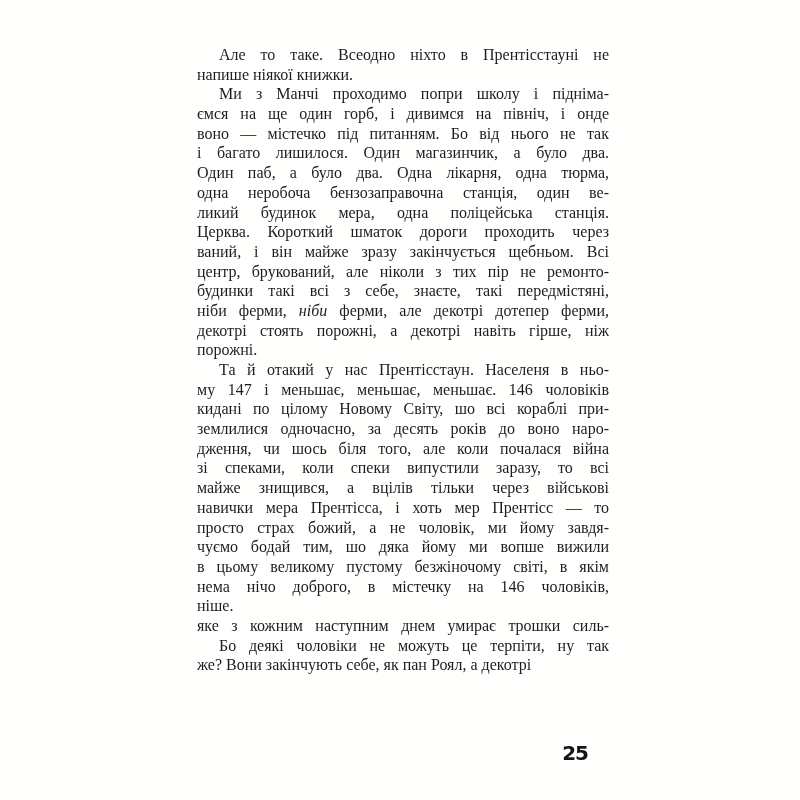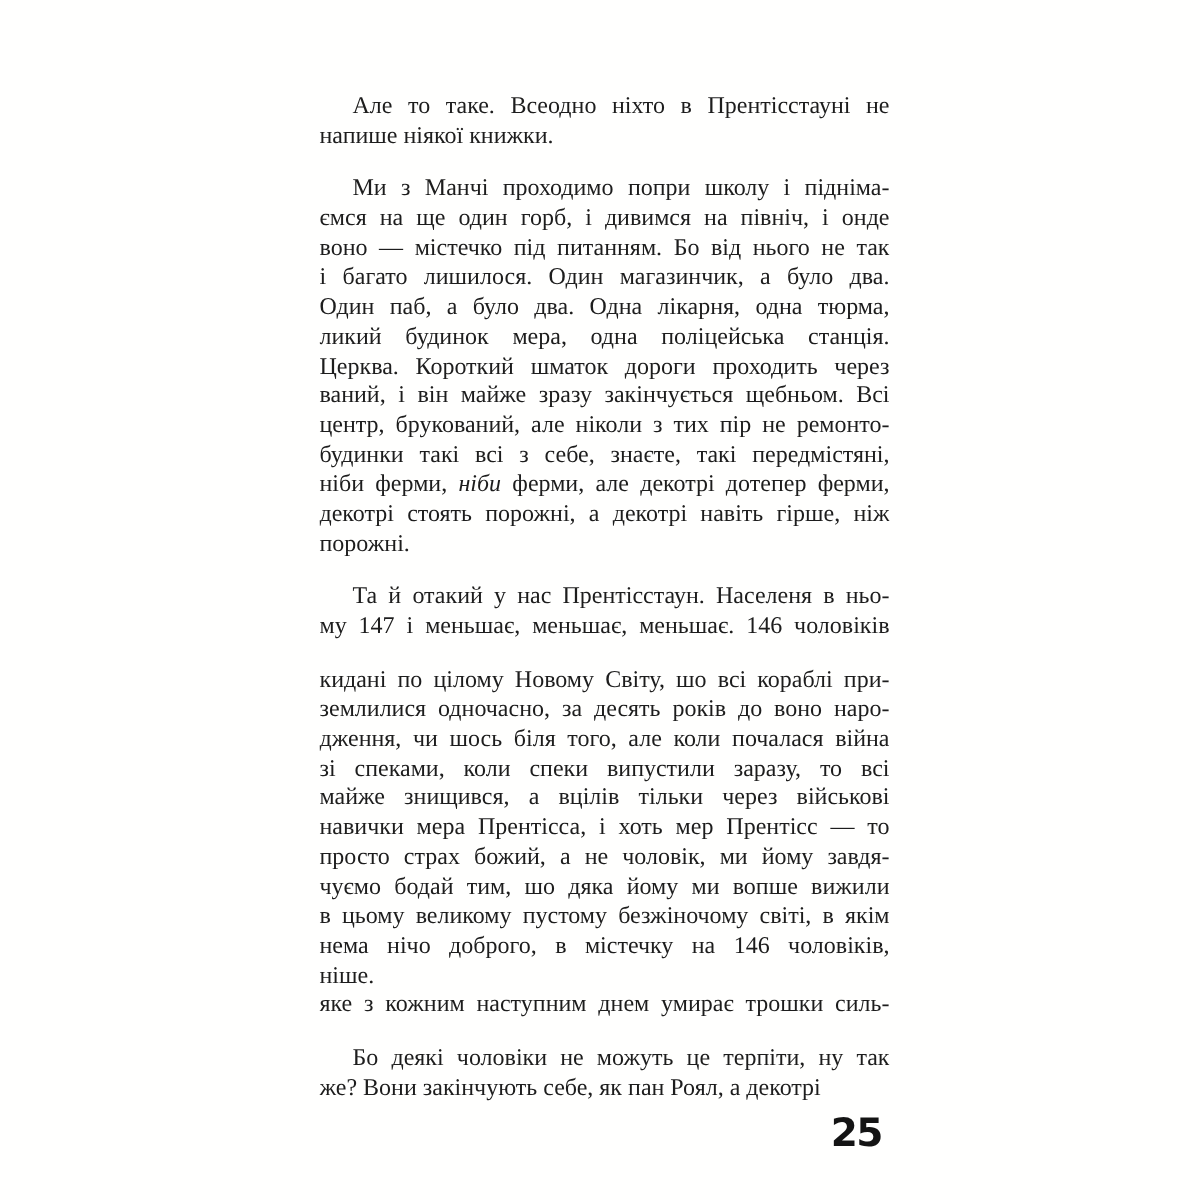--- a/index.html
+++ b/index.html
@@ -18,59 +18,60 @@
   .text-block {
     position: absolute;
     left: 197px;
     top: 45px;
     width: 412px;
     font-family: "Liberation Serif", "DejaVu Serif", serif;
     font-size: 16px;
     line-height: 19.7px;
     color: #1d1d1d;
   }
-  .paragraph { margin: 16px; padding: 0; }
+  .paragraph { margin: 0; padding: 0; }
   .line {
     height: 19.7px;
     overflow: hidden;
     text-align: justify;
     text-align-last: justify;
     white-space: normal;
   }
   .line.para-first { text-indent: 22px; }
   .line.para-last  { text-align-last: left; }
   .line em { font-style: italic; }
   .page-number {
     position: absolute;
     left: 197px;
     top: 741px;
     width: 391px;
     text-align: right;
     font-family: "DejaVu Sans", sans-serif;
     font-weight: bold;
-    font-size: 26px;
+    font-size: 20px;
     letter-spacing: -1px;
     color: #141414;
   }
 </style>
 </head>
 <body>
 
 <div class="book-page">
   <div class="text-block">
       <div class="paragraph">
         <div class="line para-first">Але то таке. Всеодно ніхто в Прентісстауні не</div>
         <div class="line para-last">напише ніякої книжки.</div>
       </div>
       <div class="paragraph">
         <div class="line para-first">Ми з Манчі проходимо попри школу і підніма-</div>
         <div class="line">ємся на ще один горб, і дивимся на північ, і онде</div>
         <div class="line">воно — містечко під питанням. Бо від нього не так</div>
         <div class="line">і багато лишилося. Один магазинчик, а було два.</div>
         <div class="line">Один паб, а було два. Одна лікарня, одна тюрма,</div>
+        <div class="line">одна неробоча бензозаправочна станція, один ве-</div>
         <div class="line">ликий будинок мера, одна поліцейська станція.</div>
         <div class="line">Церква. Короткий шматок дороги проходить через</div>
         <div class="line">ваний, і він майже зразу закінчується щебньом. Всі</div>
         <div class="line">центр, брукований, але ніколи з тих пір не ремонто-</div>
         <div class="line">будинки такі всі з себе, знаєте, такі передмістяні,</div>
         <div class="line"><span>ніби ферми, </span><em>ніби</em><span> ферми, але декотрі дотепер ферми,</span></div>
         <div class="line">декотрі стоять порожні, а декотрі навіть гірше, ніж</div>
         <div class="line para-last">порожні.</div>
       </div>
       <div class="paragraph">

